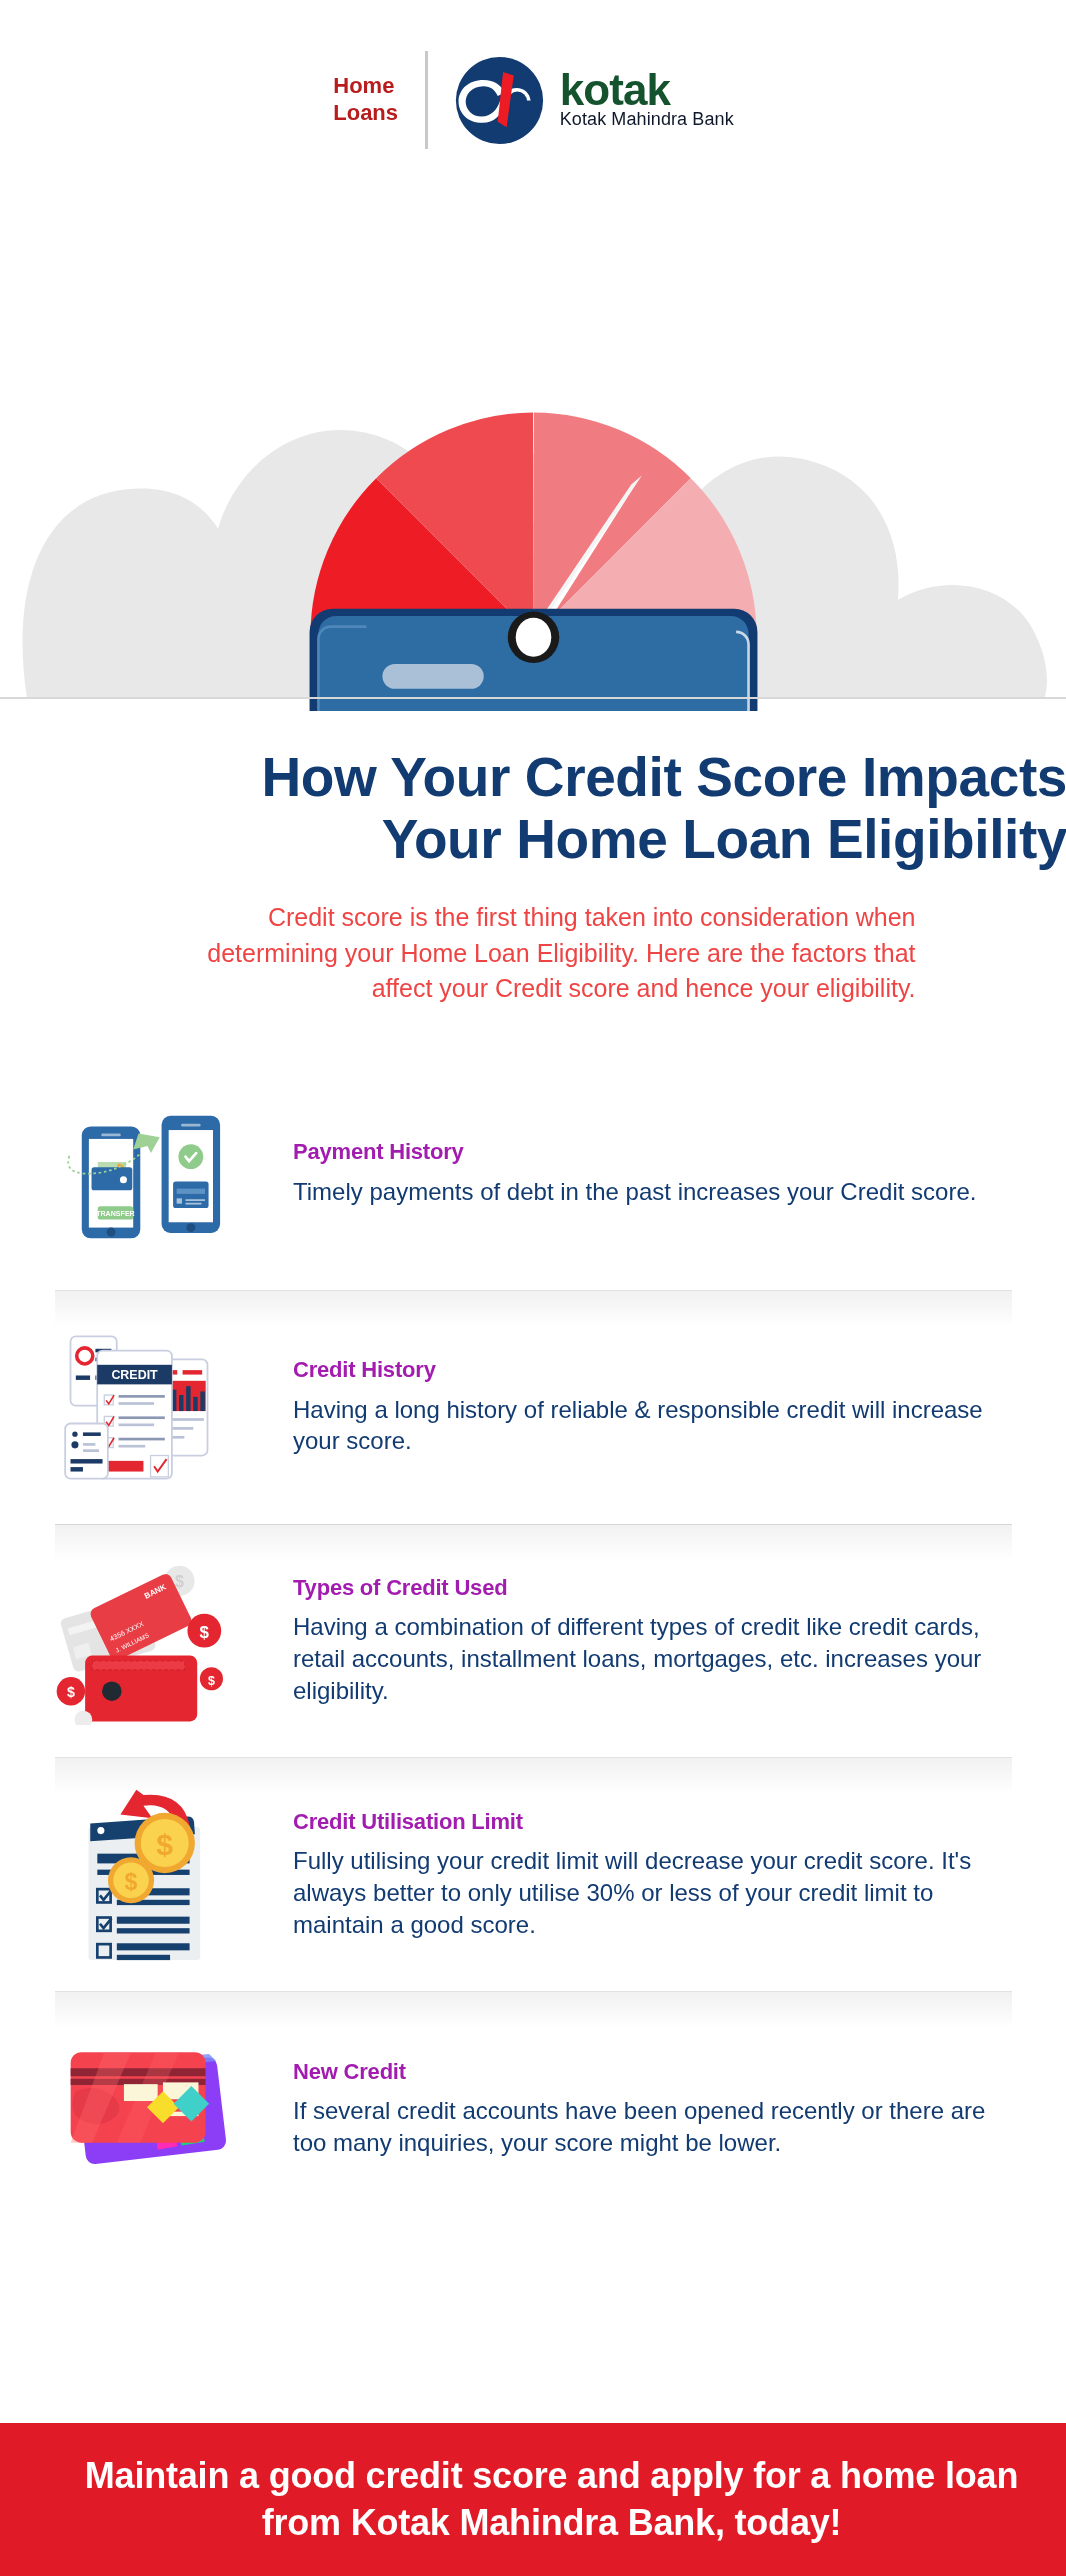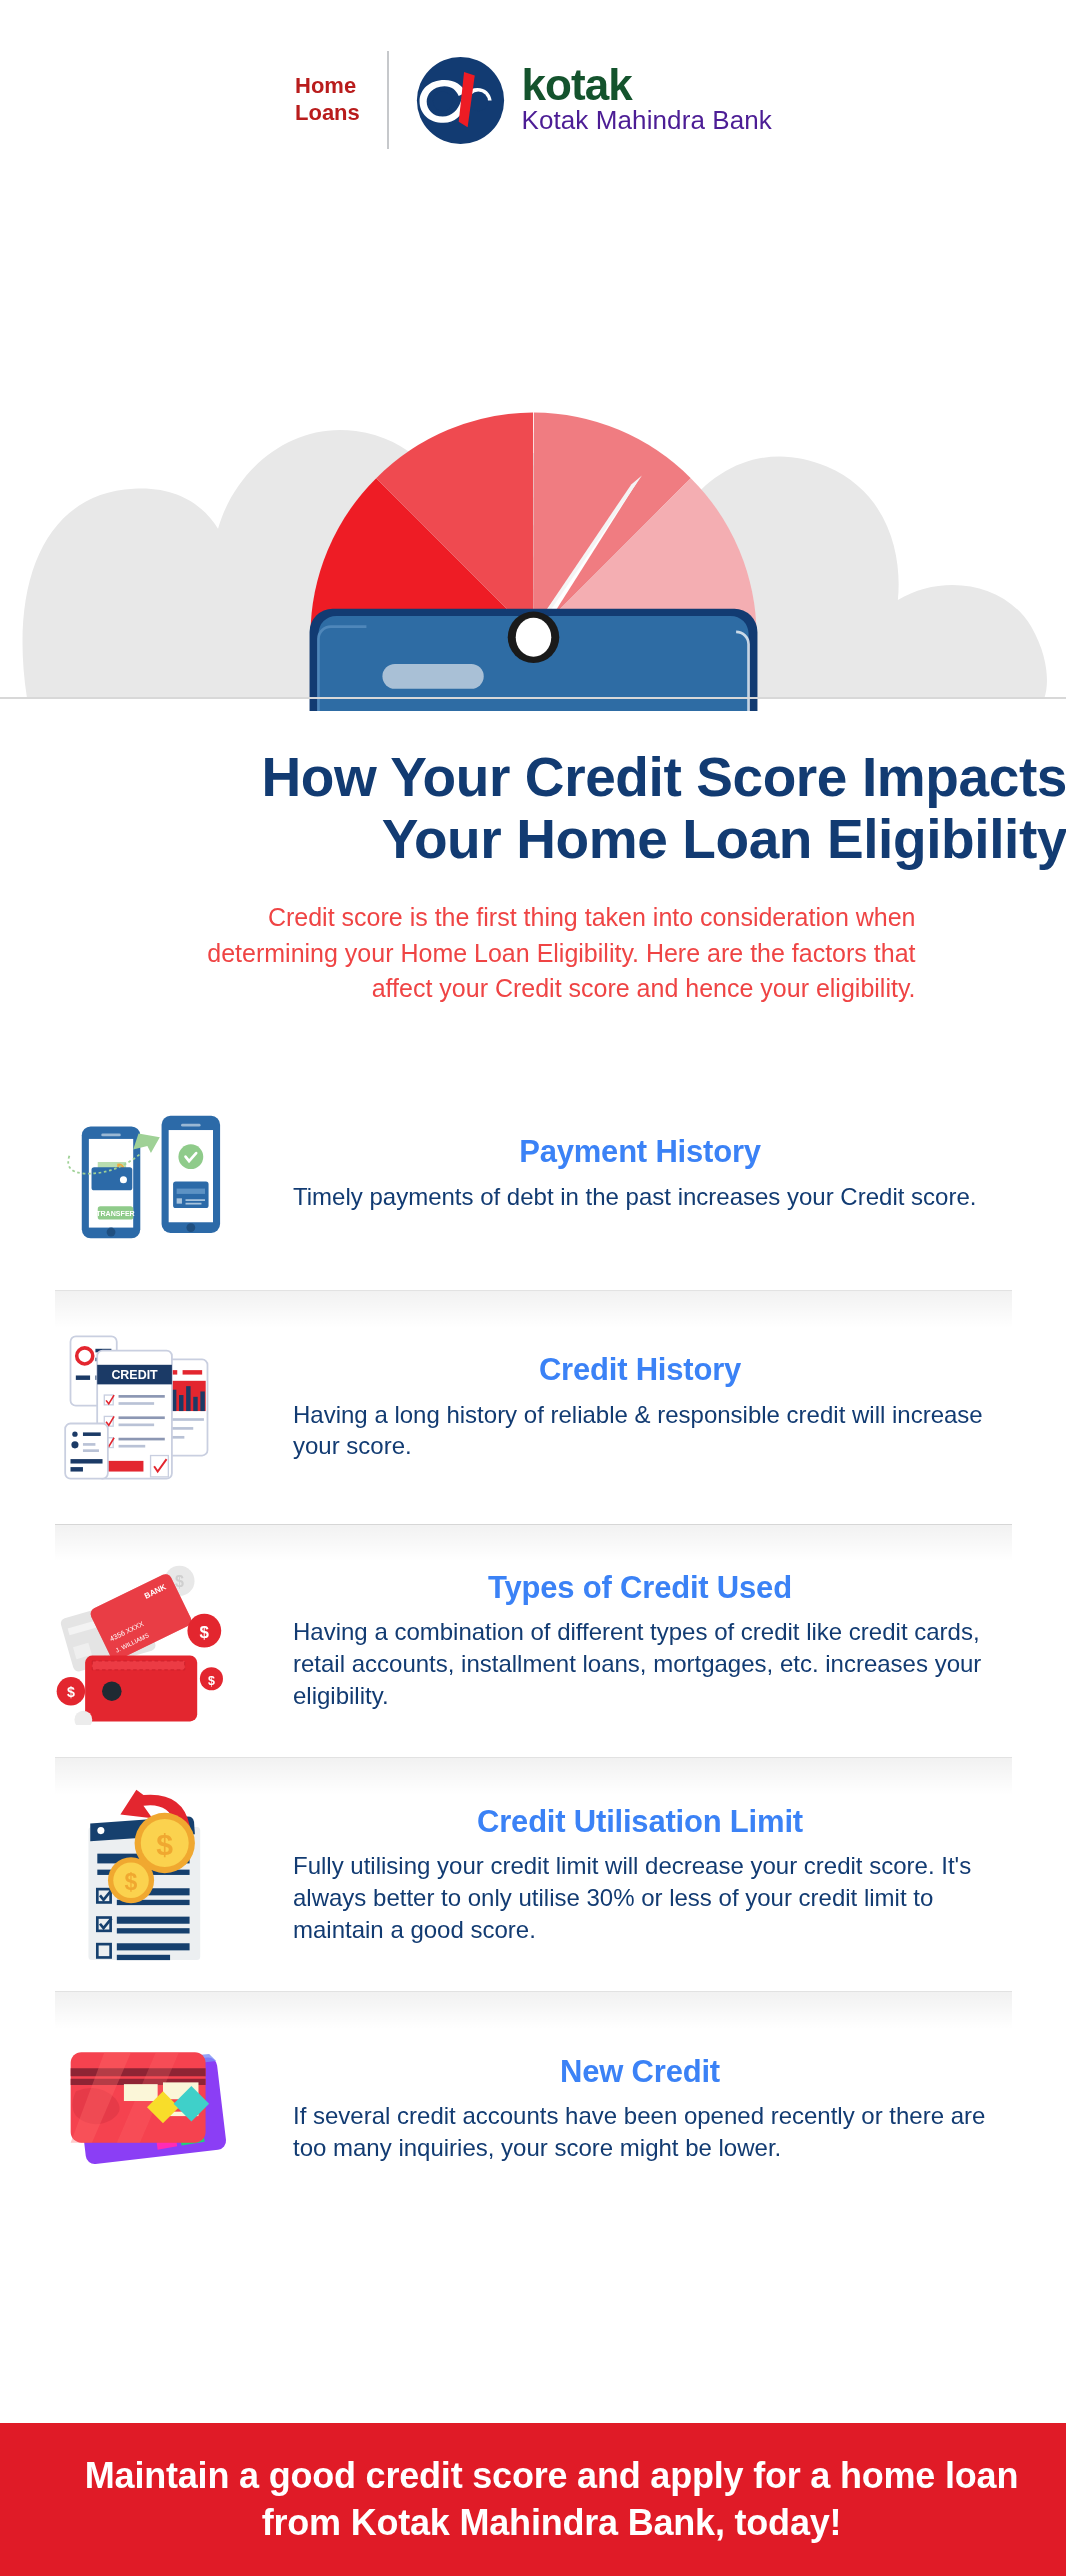--- a/index.html
+++ b/index.html
@@ -41,22 +41,22 @@
   .kotak-mark { width: 89px; height: 89px; flex: none; }
   .kotak-words { display: flex; flex-direction: column; }
   .kotak-wordmark {
     color: #14532d;
     font-size: 44px;
     font-weight: bold;
     line-height: 0.92;
     letter-spacing: -0.9px;
   }
   .kotak-sub {
-    color: #4c1d95;
-    font-size: 26px;
+    color: #0f172a;
+    font-size: 18px;
     line-height: 1.1;
     margin-top: 0;
     letter-spacing: 0.1px;
   }
 
   
   .hero {
     position: relative;
     height: 511px;
     overflow: hidden;
@@ -111,25 +111,24 @@
   }
   .factor-icon {
     width: 293px;
     flex: none;
     display: flex;
     align-items: center;
     justify-content: center;
   }
   .factor-text { flex: 1; padding-right: 80px; }
   .factor-head {
-    color: #3b82f6;
-    font-size: 31px;
+    color: #a21caf;
+    font-size: 22px;
     font-weight: bold;
     letter-spacing: -0.2px;
-    text-align: center;
   }
   .factor-desc {
     margin-top: 10.7px;
     color: #123b72;
     font-size: 24px;
     line-height: 1.33;
   }
 
   
   .footer {

